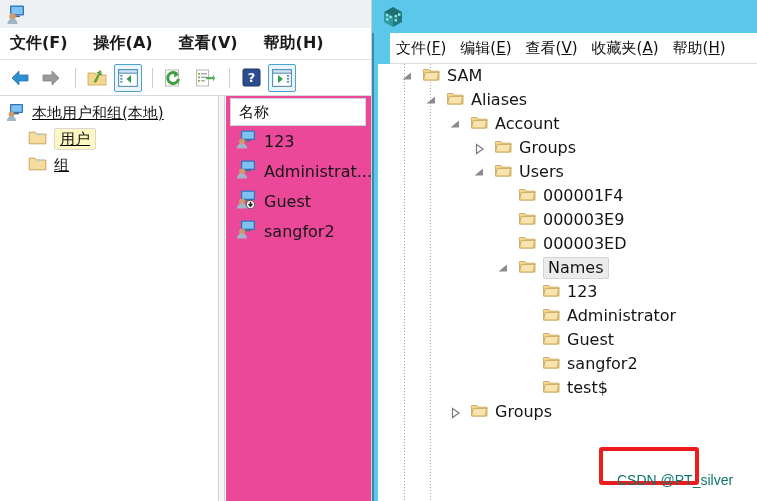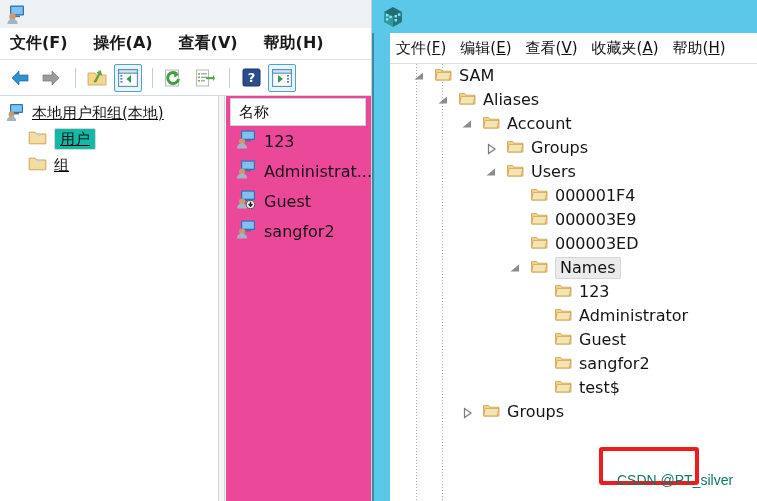--- a/index.html
+++ b/index.html
@@ -57,21 +57,21 @@
     padding-top:4px;
     text-decoration:underline;
   }
   #lusr-splitter{position:absolute;left:219px;top:0;width:6px;bottom:0;background:#f4f6f8;border-right:1px solid #cfd4d9;box-sizing:border-box;}
   #lusr-list{
     position:absolute;left:226px;top:0;right:0;bottom:0;background:#ec4899;
     padding-left:4px;box-sizing:border-box;
   }
   .tree-row{display:flex;align-items:center;height:26px;padding-left:6px;font-size:15px;color:#151515;white-space:nowrap;}
   .tree-row.child{padding-left:28px;}
-  .tree-row.selected .tlabel{background:#14b8a6;border:1px solid #d8d8d8;padding:0 5px;border-radius:2px;}
+  .tree-row.selected .tlabel{background:#fef9c3;border:1px solid #d8d8d8;padding:0 5px;border-radius:2px;}
   .tlabel{font-family:"DejaVu Sans","Liberation Sans",sans-serif;line-height:20px;}
   .ic{flex:0 0 auto;margin-right:6px;display:inline-block;}
 
   #lusr-col-header{
     height:28px;margin-left:0;margin-right:6px;margin-top:2px;
     background:#ffffff;border:1px solid #cfd4d9;box-sizing:border-box;
     display:flex;align-items:center;padding-left:8px;
     font-size:15px;color:#111;
   }
   .list-row{display:flex;align-items:center;height:30px;padding-left:6px;font-size:16px;color:#151515;white-space:nowrap;}
@@ -87,21 +87,21 @@
   }
   #reg-left-edge{position:absolute;left:0;top:0;width:18px;height:501px;background:#5bc8ea;}
   #reg-edge-line{position:absolute;left:0;top:0;width:2px;height:501px;background:#3a8ba5;}
   #reg-app-icon{position:absolute;left:8px;top:4px;width:26px;height:26px;}
   #reg-menubar{
     position:absolute;left:18px;top:33px;width:367px;height:31px;background:#ffffff;
     border-bottom:1px solid #d8dde1;display:flex;align-items:center;padding-left:6px;box-sizing:border-box;
   }
   .rmenu{font-size:15px;color:#101010;margin-right:14px;white-space:nowrap;font-family:"DejaVu Sans","Liberation Sans",sans-serif;cursor:default;}
   .rmenu u{text-decoration:underline;}
-  #reg-tree{position:absolute;left:18px;top:64px;width:367px;bottom:0;background:#ffffff;overflow:hidden;}
+  #reg-tree{position:absolute;left:6px;top:64px;width:367px;bottom:0;background:#ffffff;overflow:hidden;}
 
   .rrow{position:relative;height:24px;display:flex;align-items:center;white-space:nowrap;font-size:16px;color:#141414;font-family:"DejaVu Sans","Liberation Sans",sans-serif;}
   .rrow .rlabel{line-height:20px;}
   .rrow.sel .rlabel{background:#ebebeb;border:1px solid #d5d5d5;padding:0 4px;border-radius:2px;}
   .exp{width:14px;height:14px;flex:0 0 auto;margin-right:2px;display:inline-block;}
   .spacer{flex:0 0 auto;}
 
   
   .vline{position:absolute;width:1px;top:0;bottom:0;
     background-image:linear-gradient(to bottom,#a9a9a9 1px,transparent 1px);

